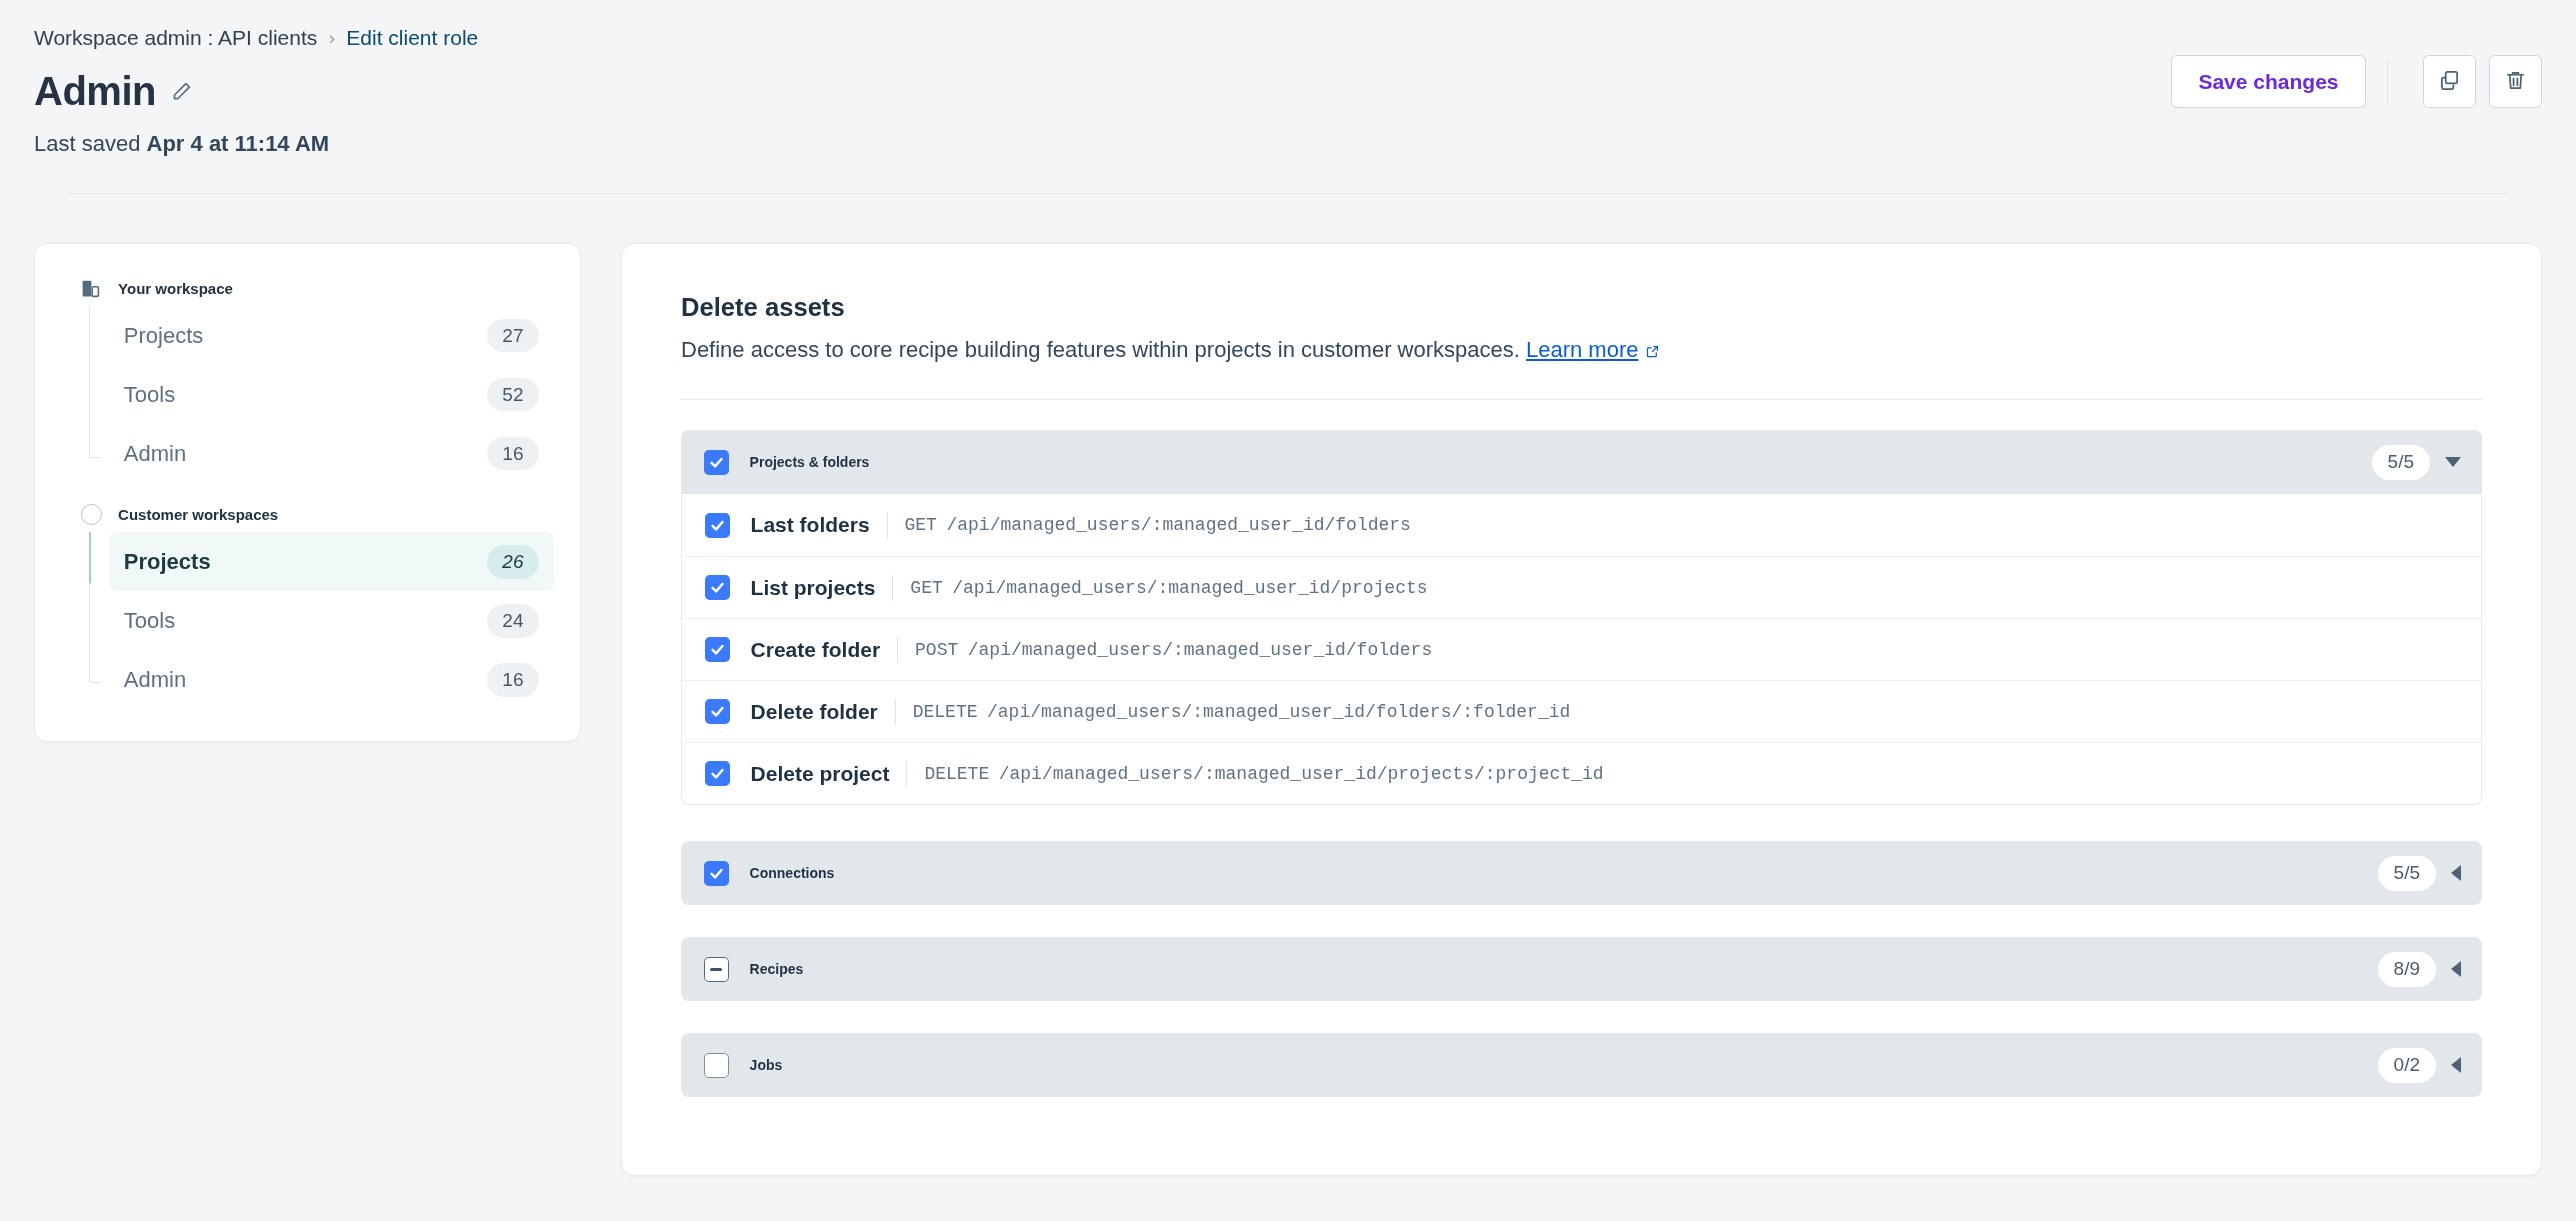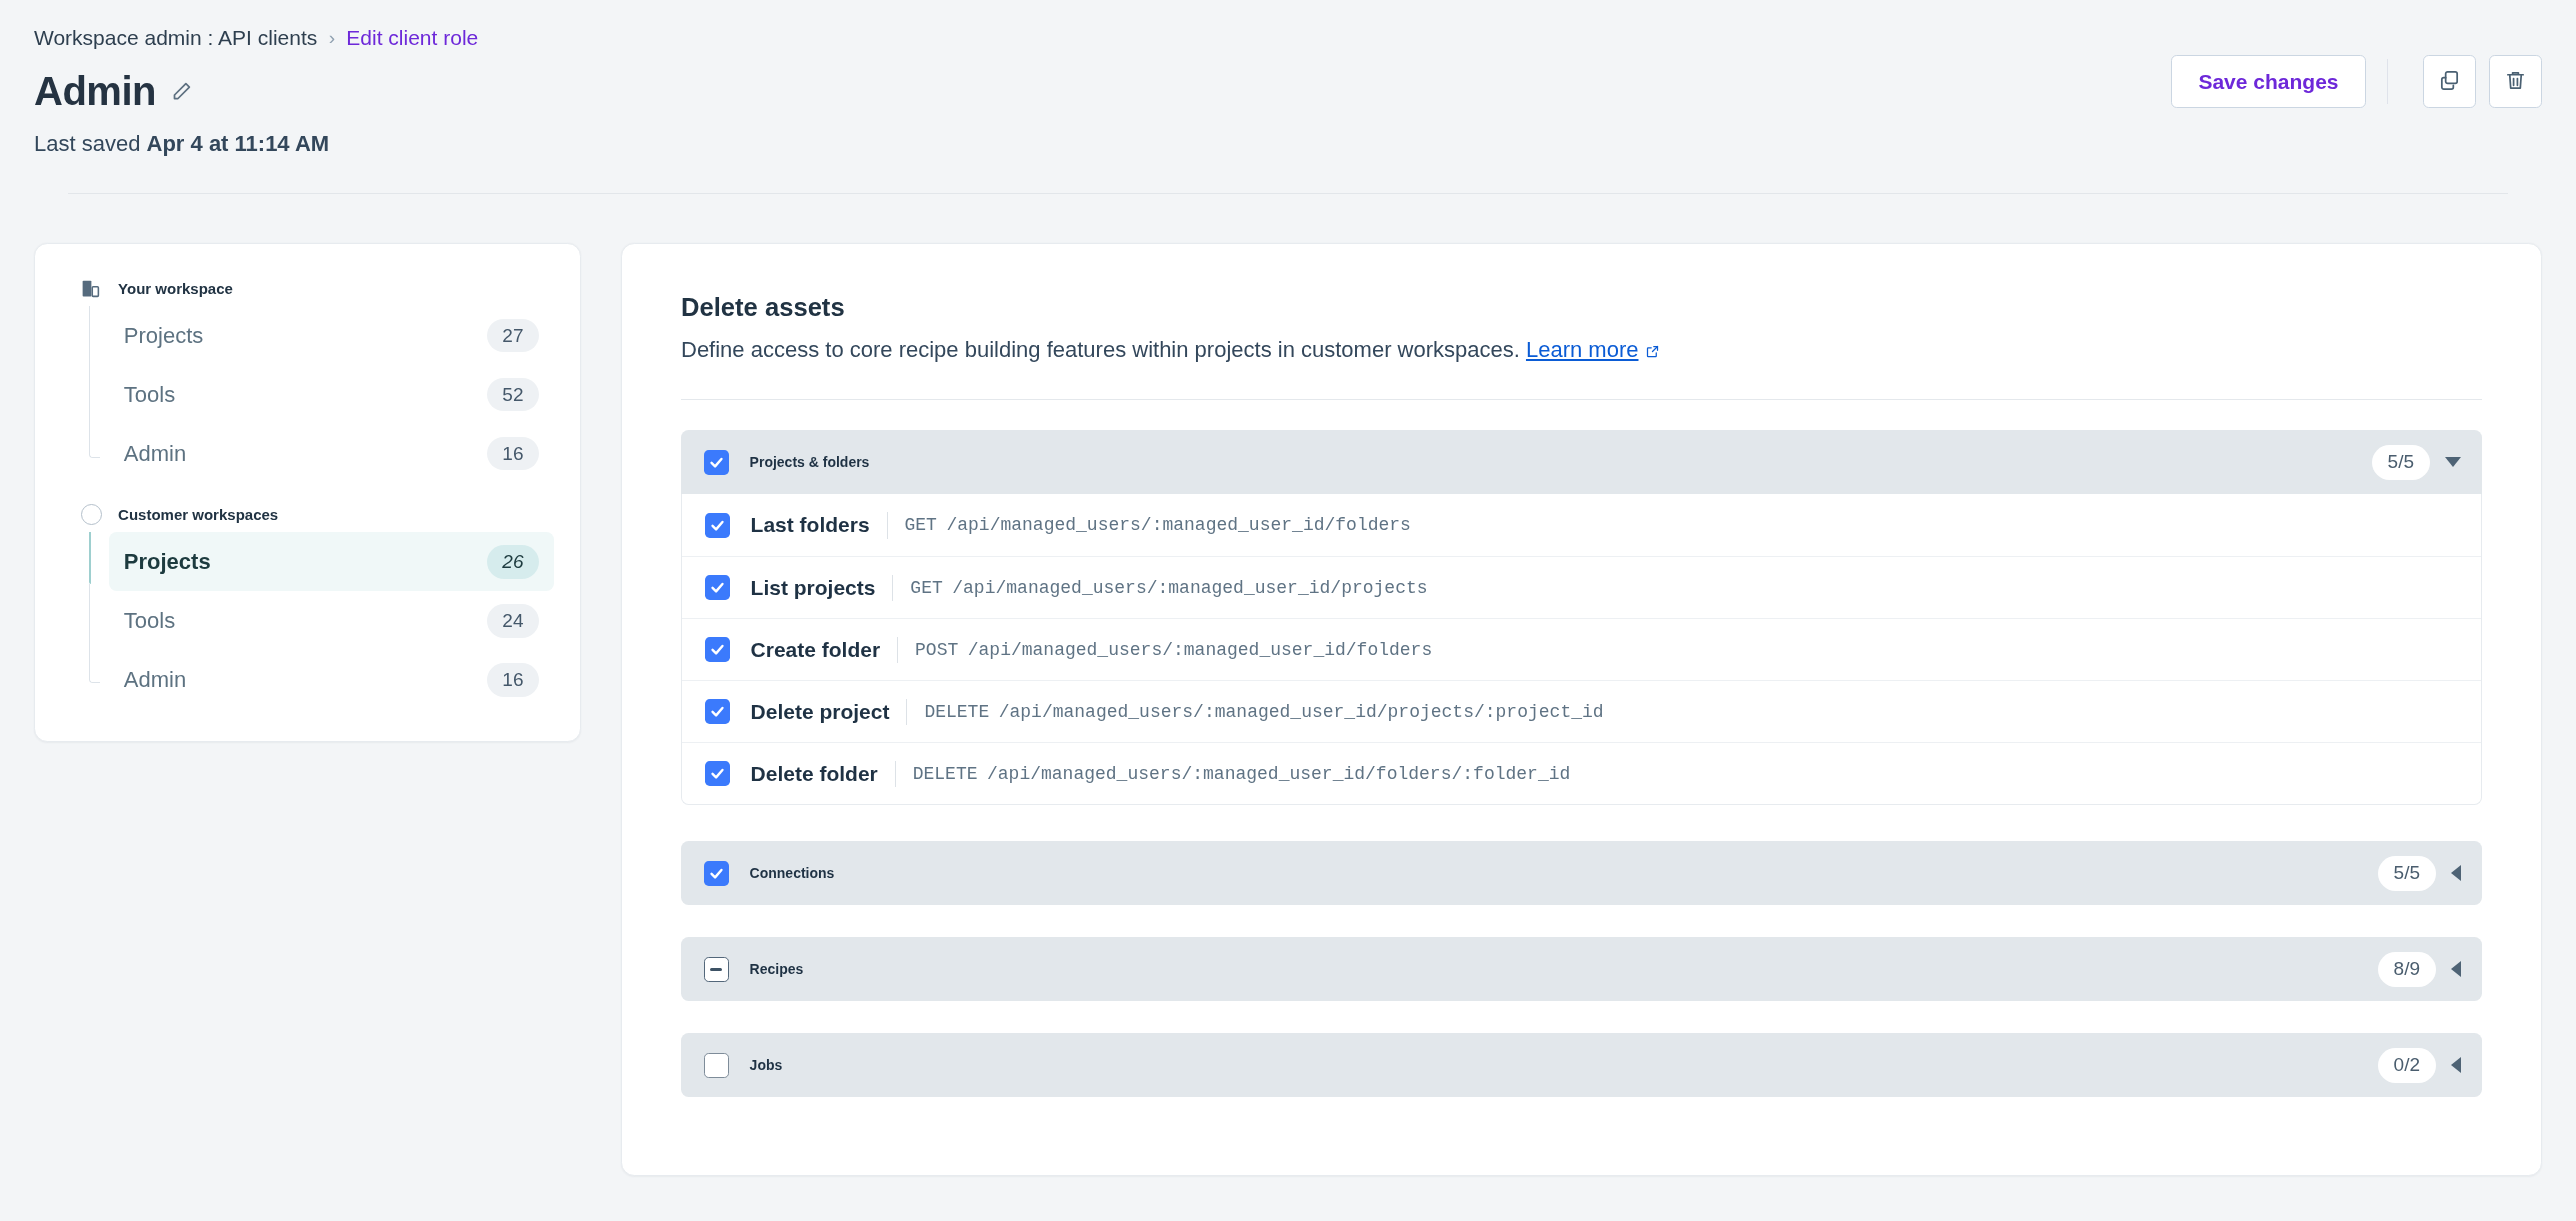--- a/index.html
+++ b/index.html
@@ -9,21 +9,21 @@
     font-family: "Liberation Sans", sans-serif;
     color: #2e3f4f;
     overflow: hidden;
   }
 
   
   .page-header { padding: 26.5px 34px 0 34px; position: relative; }
 
   .breadcrumb { display: flex; align-items: center; gap: 11.4px; font-size: 21px; line-height: 1; }
   .crumb-sep { color: #8fa0b0; font-size: 19px; display: inline-block; }
-  .crumb-last { color: #6d28d9; text-align: right; }
+  .crumb-last { color: #0c4a6e; text-align: right; }
 
   .title-row { display: flex; align-items: center; gap: 13.3px; margin-top: 21px; }
   .page-title { font-size: 40px; font-weight: 700; color: #253342; letter-spacing: -0.5px; }
   .pencil-icon { display: inline-flex; align-items: center; justify-content: center; width: 24.6px; height: 24.6px; color: #5d7081; cursor: pointer; }
 
   .last-saved { margin-top: 17px; font-size: 22px; color: #33475b; }
   .last-saved b { font-weight: 700; }
 
   .header-actions { position: absolute; right: 34px; top: 55px; display: flex; align-items: center; gap: 0; }
   .btn-save {
@@ -290,34 +290,34 @@
             <span class="perm-sep"></span>
             <span class="perm-path"><span class="perm-method">POST</span><span>/api/managed_users/:managed_user_id/folders</span></span>
           </div>
 
           <div class="perm-row">
             <span class="cb checked">
                 <svg width="17" height="17" viewBox="0 0 24 24" fill="none" stroke="#ffffff" stroke-width="3.4" stroke-linecap="round" stroke-linejoin="round">
                   <path d="M5 12.5l5 5L19 7"></path>
                 </svg>
               </span>
+            <span class="perm-name">Delete folder</span>
+            <span class="perm-sep"></span>
+            <span class="perm-path"><span class="perm-method">DELETE</span><span>/api/managed_users/:managed_user_id/folders/:folder_id</span></span>
+          </div>
+
+          <div class="perm-row">
+            <span class="cb checked">
+                <svg width="17" height="17" viewBox="0 0 24 24" fill="none" stroke="#ffffff" stroke-width="3.4" stroke-linecap="round" stroke-linejoin="round">
+                  <path d="M5 12.5l5 5L19 7"></path>
+                </svg>
+              </span>
             <span class="perm-name">Delete project</span>
             <span class="perm-sep"></span>
             <span class="perm-path"><span class="perm-method">DELETE</span><span>/api/managed_users/:managed_user_id/projects/:project_id</span></span>
-          </div>
-
-          <div class="perm-row">
-            <span class="cb checked">
-                <svg width="17" height="17" viewBox="0 0 24 24" fill="none" stroke="#ffffff" stroke-width="3.4" stroke-linecap="round" stroke-linejoin="round">
-                  <path d="M5 12.5l5 5L19 7"></path>
-                </svg>
-              </span>
-            <span class="perm-name">Delete folder</span>
-            <span class="perm-sep"></span>
-            <span class="perm-path"><span class="perm-method">DELETE</span><span>/api/managed_users/:managed_user_id/folders/:folder_id</span></span>
           </div>
 
         </div>
       </div>
 
       <div class="perm-group" style="margin-top:36px;">
         <div class="group-head">
           <span class="cb checked">
             <svg width="17" height="17" viewBox="0 0 24 24" fill="none" stroke="#ffffff" stroke-width="3.4" stroke-linecap="round" stroke-linejoin="round">
                 <path d="M5 12.5l5 5L19 7"></path>

